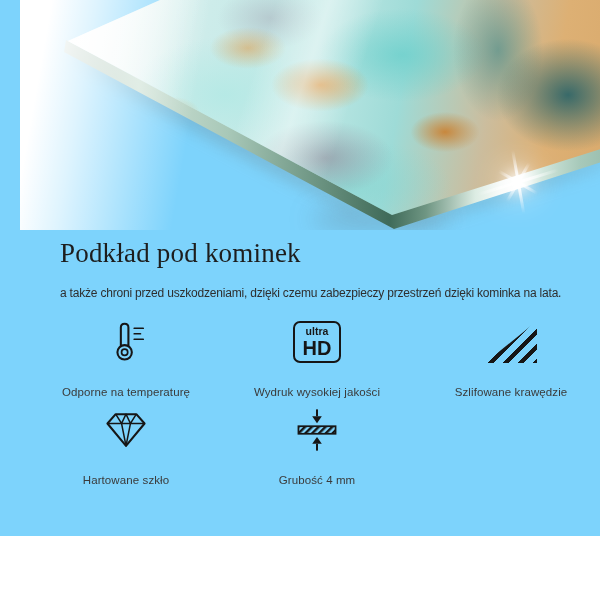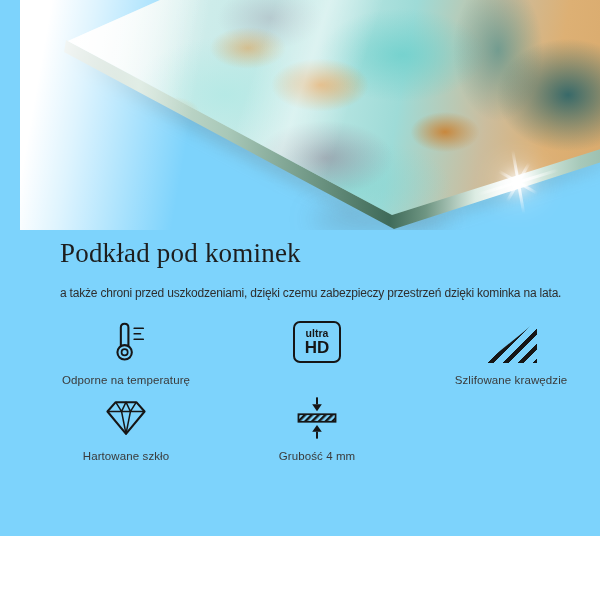--- a/index.html
+++ b/index.html
@@ -56,27 +56,27 @@
   .heading{margin:6px 40px 0;font-family:"Liberation Serif",serif;font-weight:400;
     font-size:27px;line-height:34px;color:#1d1d1d;letter-spacing:.2px;}
   .heading span{display:block;white-space:nowrap;}
   .desc{margin:10px 38px 0 40px;font-size:12px;line-height:27px;color:#2e2e2e;letter-spacing:-.2px;}
   .desc div{white-space:nowrap;}
 
   
   .features{margin:13px 38px 0;display:grid;grid-template-columns:136px 246px 142px;row-gap:10px;}
   .feature{display:flex;flex-direction:column;align-items:center;}
   .icon-wrap{height:44px;display:flex;align-items:center;justify-content:center;}
-  .feature-label{margin-top:10px;font-size:11.5px;color:#3a3a3a;text-align:left;letter-spacing:.1px;}
+  .feature-label{margin-top:22px;font-size:11.5px;color:#3a3a3a;text-align:left;letter-spacing:.1px;}
   svg.fi{stroke:#161616;fill:none;}
   .hd-badge{width:44px;height:38px;border:2.5px solid #161616;border-radius:7px;
     display:flex;flex-direction:column;align-items:center;justify-content:center;
     color:#161616;font-weight:bold;line-height:1;}
   .hd-top{font-size:10.5px;}
-  .hd-bottom{font-size:17px;margin-top:1px;}
+  .hd-bottom{font-size:20px;margin-top:1px;}
   .stripes{width:52px;height:42px;
     background:repeating-linear-gradient(135deg,#161616 0 4.5px,transparent 4.5px 10.5px);
     clip-path:polygon(0 100%,100% 100%,100% 0);}
 </style>
 </head>
 <body>
 
 <div class="page">
 
   <div class="hero">
@@ -117,20 +117,21 @@
       <div class="feature-label">Odporne na temperaturę</div>
     </div>
 
     <div class="feature">
       <div class="icon-wrap">
         <div class="hd-badge">
           <span class="hd-top">ultra</span>
           <span class="hd-bottom">HD</span>
         </div>
       </div>
+      <div class="feature-label">Wydruk wysokiej jakości</div>
     </div>
 
 
     <div class="feature">
       <div class="icon-wrap">
         <div class="stripes"></div>
       </div>
       <div class="feature-label">Szlifowane krawędzie</div>
     </div>
 

